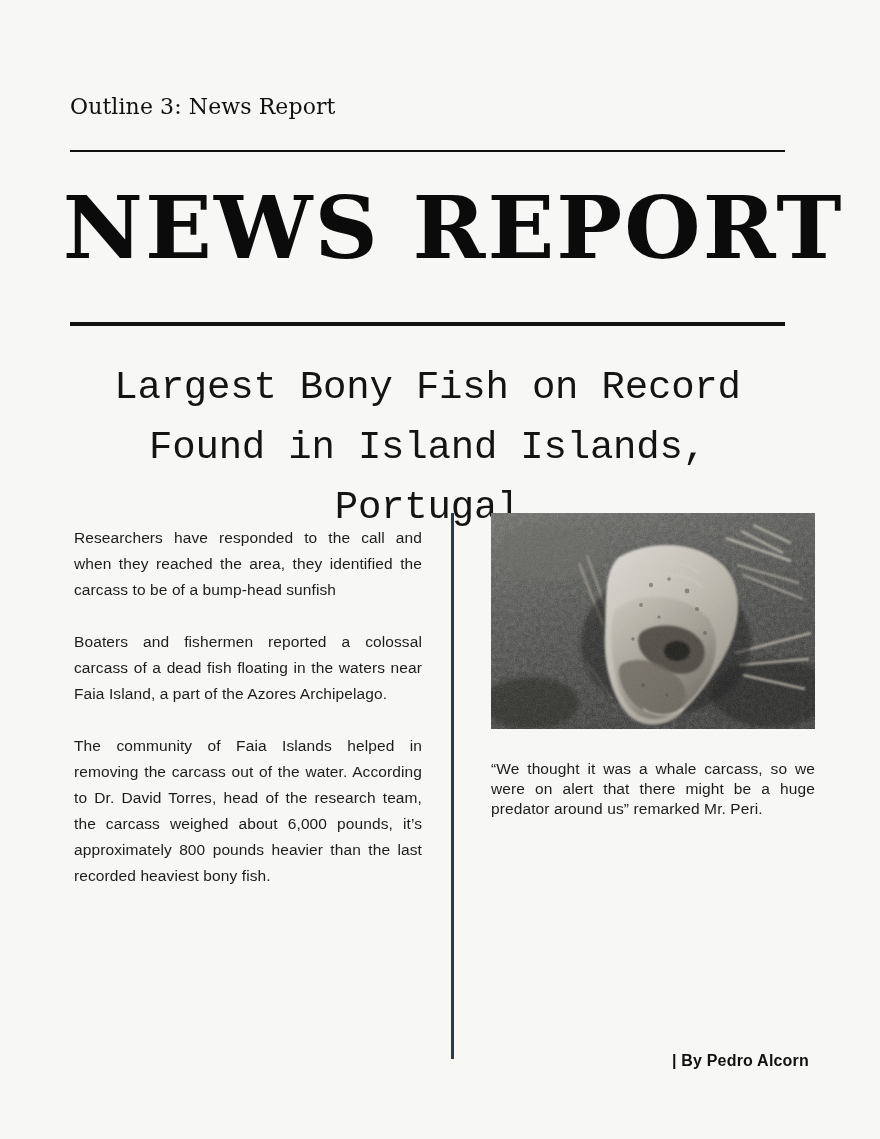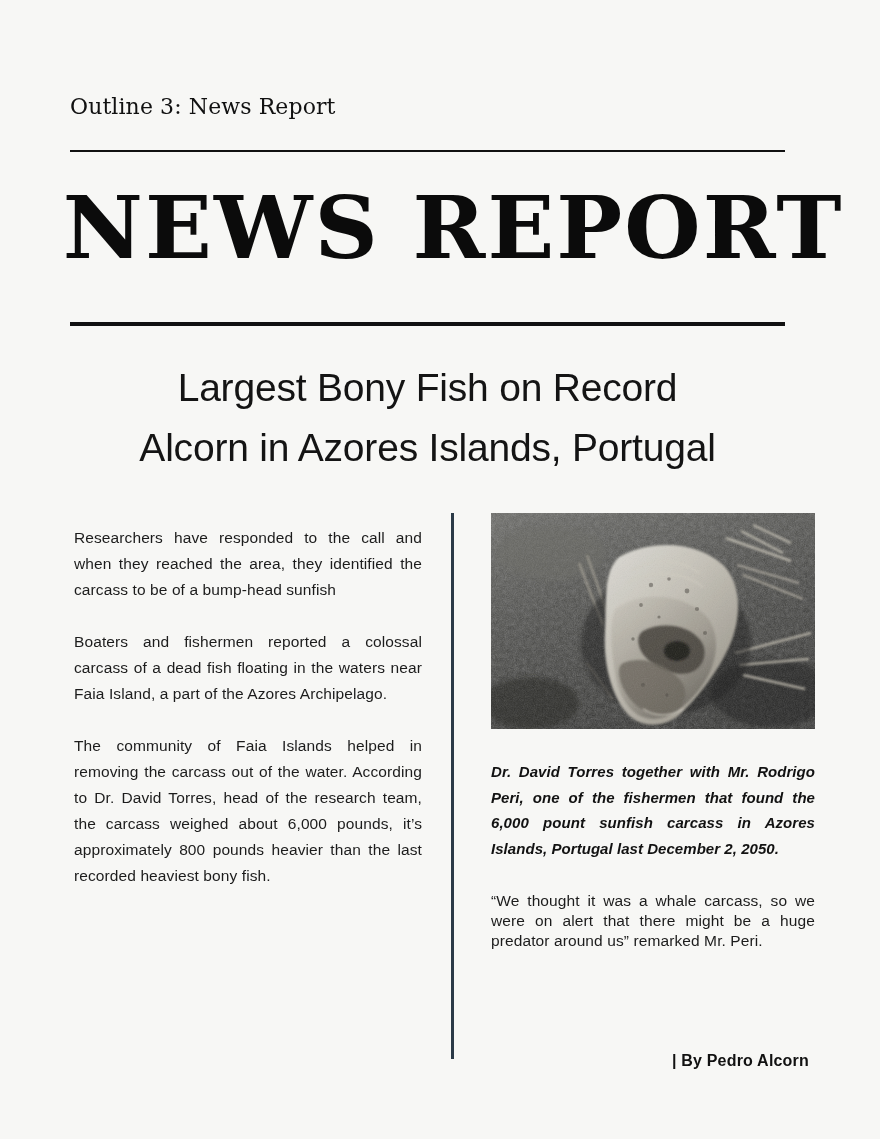--- a/index.html
+++ b/index.html
@@ -68,21 +68,21 @@
     background: #111111;
   }
 
   
   .headline {
     position: absolute;
     left: 70px;
     top: 358px;
     width: 715px;
     text-align: center;
-    font-family: Liberation Sans, sans-serif;
+    font-family: Liberation Mono, monospace;
     font-weight: 400;
     font-size: 39px;
     line-height: 60px;
     color: #141414;
     letter-spacing: -0.2px;
   }
   .headline .hl-line { display: block; }
 
   
   .columns {
@@ -184,21 +184,21 @@
   <div class="outline-label">Outline 3: News Report</div>
 
   <div class="rule-top"></div>
 
   <div class="masthead">NEWS REPORT</div>
 
   <div class="rule-bottom"></div>
 
   <div class="headline">
     <span class="hl-line">Largest Bony Fish on Record</span>
-    <span class="hl-line">Alcorn in Azores Islands, Portugal</span>
+    <span class="hl-line">Found in Island Islands, Portugal</span>
   </div>
 
   <div class="columns">
 
     <div class="col-left">
       <p class="body-par">Researchers have responded to the call and when they reached the area, they identified the carcass to be of a bump-head sunfish</p>
       <p class="body-par">Boaters and fishermen reported a colossal carcass of a dead fish floating in the waters near Faia Island, a part of the Azores Archipelago.</p>
       <p class="body-par">The community of Faia Islands helped in removing the carcass out of the water. According to Dr. David Torres, head of the research team, the carcass weighed about 6,000 pounds, it’s approximately 800 pounds heavier than the last recorded heaviest bony fish.</p>
     </div>
 
@@ -294,21 +294,20 @@
               <circle cx="142" cy="126" r="1.7"></circle>
             <circle cx="152" cy="172" r="2"></circle>
               <circle cx="176" cy="182" r="1.8"></circle>
           </g>
 
           <rect width="324" height="216" filter="url(#grain)" opacity="0.28"></rect>
           <rect width="324" height="216" fill="#000" opacity="0.05"></rect>
         </svg>
       </div>
 
-      <p class="caption">Dr. David Torres together with Mr. Rodrigo Peri, one of the fishermen that found the 6,000 pount sunfish carcass in Azores Islands, Portugal last December 2, 2050.</p>
 
       <p class="quote">“We thought it was a whale carcass, so we were on alert that there might be a huge predator around us” remarked Mr. Peri.</p>
     </div>
   </div>
 
   <div class="byline">| By Pedro Alcorn</div>
 
 </div>
 
 </body></html>

